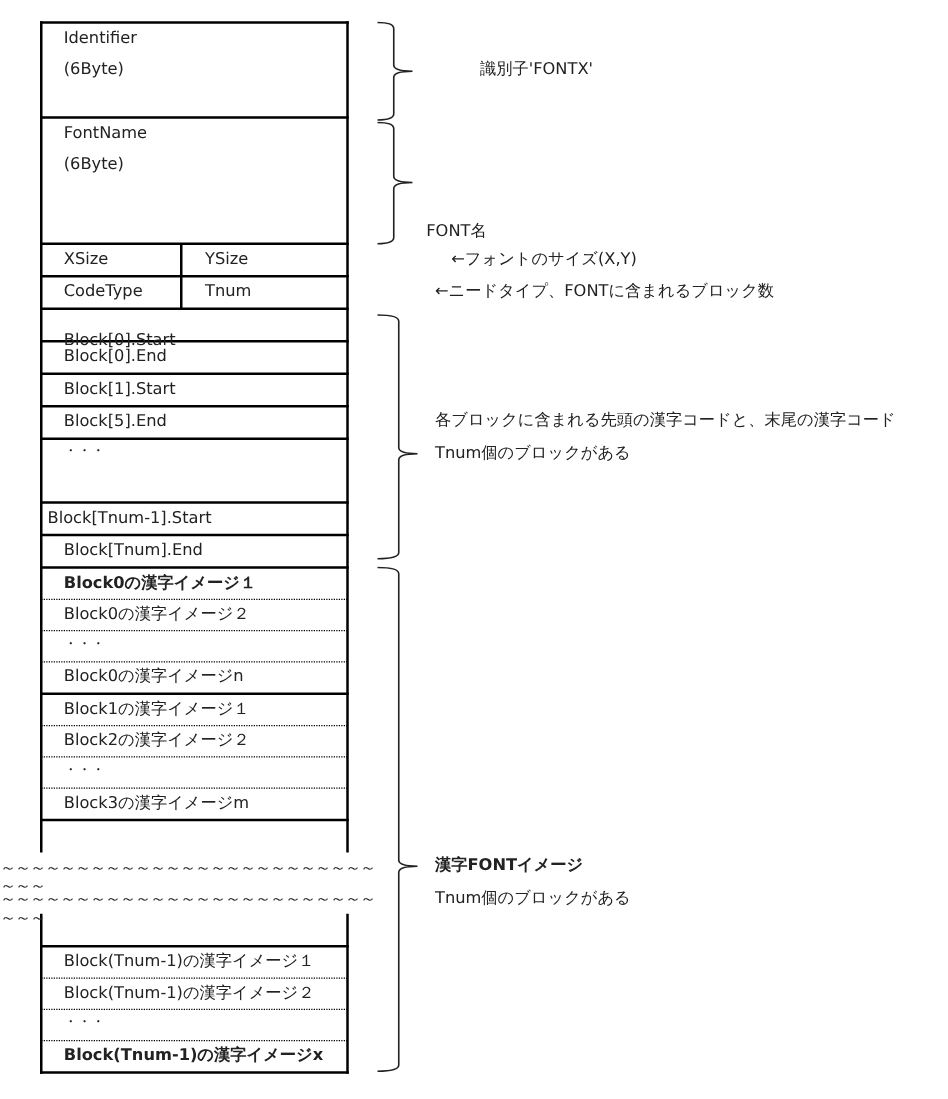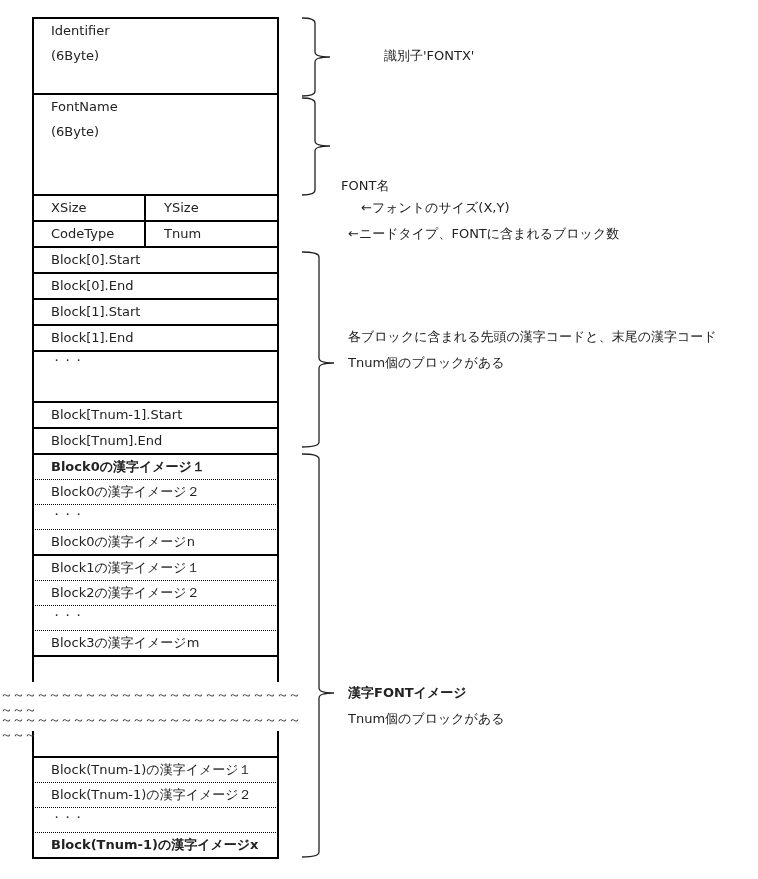--- a/index.html
+++ b/index.html
@@ -55,26 +55,26 @@
   <div class="cell" style="left:32px; top:18px;">Identifier</div>
   <div class="cell" style="left:32px; top:43px;">(6Byte)</div>
   <div class="cell" style="left:32px; top:94px;">FontName</div>
   <div class="cell" style="left:32px; top:119px;">(6Byte)</div>
 
   <div class="cell" style="left:32px; top:195px;">XSize</div>
   <div class="cell" style="left:145px; top:195px;">YSize</div>
   <div class="cell" style="left:32px; top:221px;">CodeType</div>
   <div class="cell" style="left:145px; top:221px;">Tnum</div>
 
-  <div class="cell" style="left:32px; top:247px;">Block[0].Start</div>
+  <div class="cell" style="left:32px; top:260px;">Block[0].Start</div>
   <div class="cell" style="left:32px; top:273px;">Block[0].End</div>
   <div class="cell" style="left:32px; top:299px;">Block[1].Start</div>
-  <div class="cell" style="left:32px; top:325px;">Block[1].End</div>
+  <div class="cell" style="left:32px; top:325px;">Block[5].End</div>
   <div class="cell" style="left:32px; top:348px; font-size:11px;">・・・</div>
-  <div class="cell" style="left:32px; top:402px;">Block[Tnum-1].Start</div>
+  <div class="cell" style="left:19px; top:402px;">Block[Tnum-1].Start</div>
   <div class="cell" style="left:32px; top:428px;">Block[Tnum].End</div>
 
   <div class="cell" style="left:32px; top:454px;font-weight:bold;">Block0の漢字イメージ１</div>
   <div class="cell" style="left:32px; top:479px;">Block0の漢字イメージ２</div>
   <div class="cell" style="left:32px; top:502px; font-size:11px;">・・・</div>
   <div class="cell" style="left:32px; top:529px;">Block0の漢字イメージn</div>
 
   <div class="cell" style="left:32px; top:555px;">Block1の漢字イメージ１</div>
   <div class="cell" style="left:32px; top:580px;">Block2の漢字イメージ２</div>
   <div class="cell" style="left:32px; top:603px; font-size:11px;">・・・</div>

